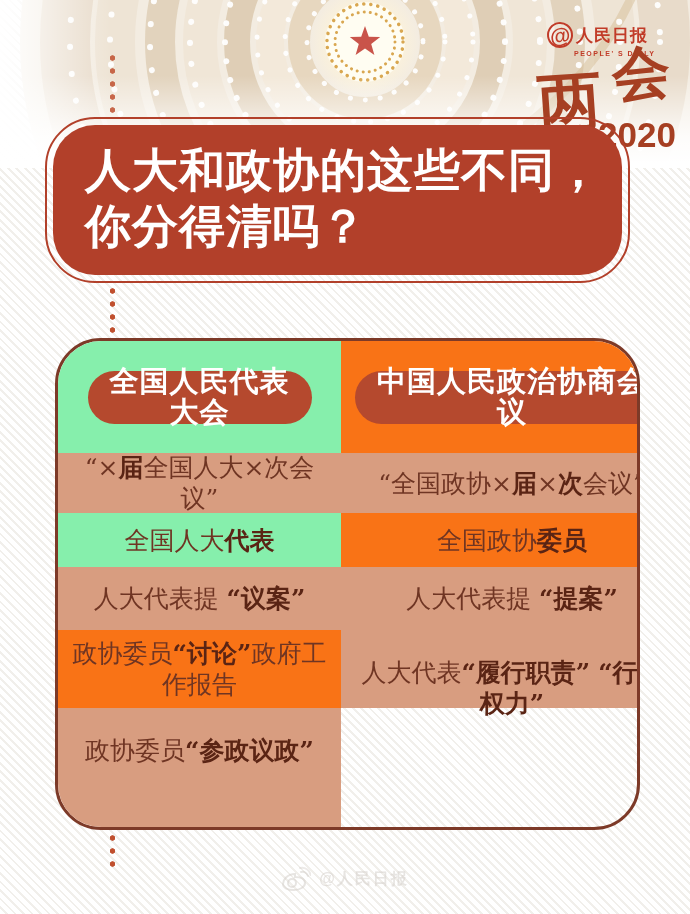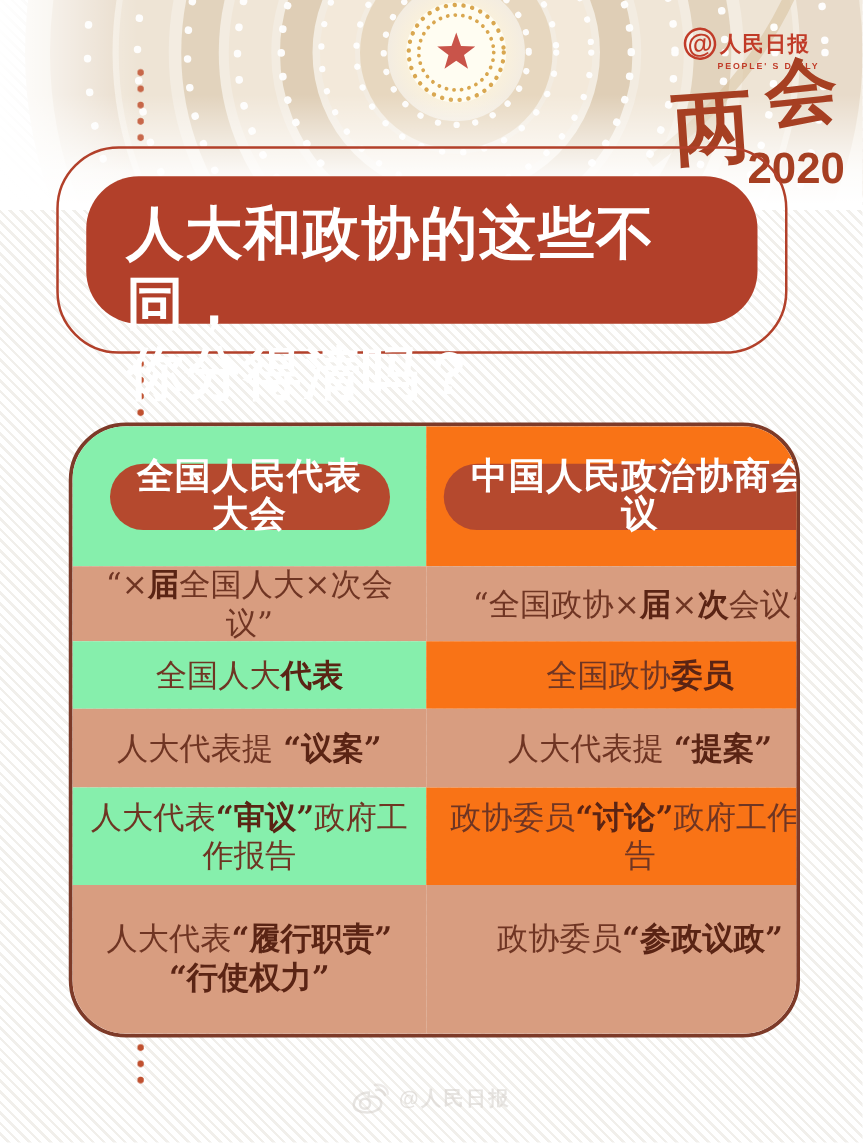--- a/index.html
+++ b/index.html
@@ -33,21 +33,21 @@
     font-family:"Liberation Sans",sans-serif;}
   
   .dots{position:absolute;left:110px;width:5px;
     background-image:radial-gradient(circle at 2.5px 4px,#c0502f 2.4px,rgba(192,80,47,0) 3px);
     background-size:5px 13px;background-repeat:repeat-y;}
   .dots.seg1{top:54px;height:60px;opacity:.85;}
   .dots.seg2{top:287px;height:48px;}
   .dots.seg3{top:834px;height:40px;}
   
   .banner{position:absolute;left:45px;top:117px;width:585px;height:166px;
-    border:2px solid #b2402a;border-radius:50px;padding:22px;box-sizing:border-box;}
+    border:2px solid #b2402a;border-radius:50px;padding:6px;box-sizing:border-box;}
   .banner-inner{width:100%;height:100%;background:#b2402a;border-radius:42px;
     box-sizing:border-box;padding:17px 0 0 32px;}
   .banner-line{color:#ffffff;font-weight:900;font-size:46px;line-height:56px;
     letter-spacing:1px;font-family:"Liberation Sans",sans-serif;}
   
   .card{position:absolute;left:55px;top:338px;width:585px;height:492px;
     border:3px solid #7d3a28;border-radius:46px;overflow:hidden;box-sizing:border-box;
     display:grid;grid-template-columns:283px 1fr;
     grid-template-rows:112px 60px 54px 63px 78px 1fr;}
   .cell{display:flex;align-items:center;justify-content:center;text-align:center;
@@ -159,23 +159,20 @@
       <span><span>全国政协</span><b>委员</b></span>
     </div>
 
   <div class="cell bg-d">
       <span><span>人大代表提 </span><b>“议案”</b></span>
     </div>
   <div class="cell bg-d">
       <span><span>人大代表提 </span><b>“提案”</b></span>
     </div>
 
-  <div class="cell bg-ll">
-      <span><span>人大代表</span><b>“审议”</b><span>政府工作报告</span></span>
-    </div>
   <div class="cell bg-lr">
       <span><span>政协委员</span><b>“讨论”</b><span>政府工作报告</span></span>
     </div>
 
   <div class="cell bg-d top">
       <span><span>人大代表</span><b>“履行职责”</b><span> </span><b>“行使权力”</b></span>
     </div>
   <div class="cell bg-d top">
       <span><span>政协委员</span><b>“参政议政”</b></span>
     </div>

